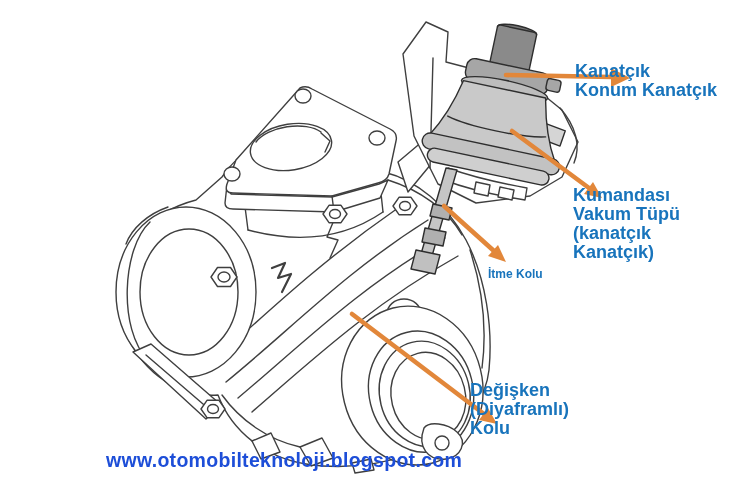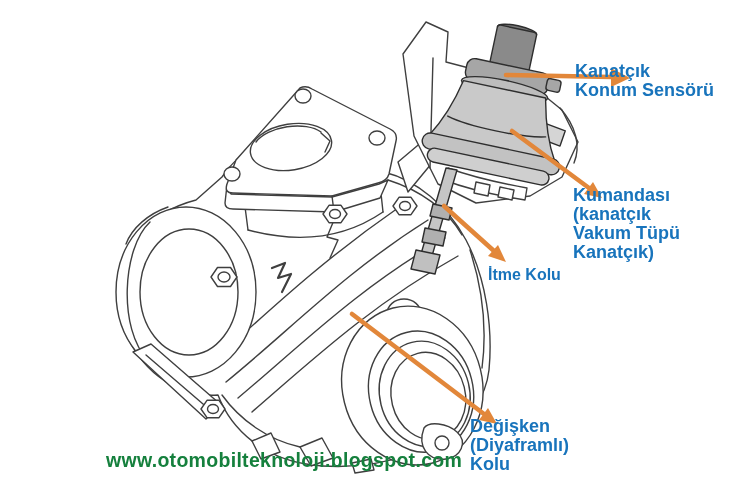--- a/index.html
+++ b/index.html
@@ -6,23 +6,23 @@
   .screen{
     position:relative;width:733px;height:482px;background:#ffffff;
     overflow:hidden;font-family:"Liberation Sans",sans-serif;
   }
   .screen svg{position:absolute;left:0;top:0;}
   .lbl{
     position:absolute;color:#1874BC;font-weight:bold;
     font-size:18px;line-height:19px;
   }
   .lbl div{white-space:nowrap;}
-  .lbl-pushrod{font-size:16px;text-align:left;}
+  .lbl-pushrod{font-size:12px;text-align:left;}
   .watermark{
-    position:absolute;left:106px;top:449px;color:#15803d;font-weight:bold;
+    position:absolute;left:106px;top:449px;color:#1d4ed8;font-weight:bold;
     font-size:19.5px;letter-spacing:.3px;white-space:nowrap;
   }
 </style>
 </head>
 <body>
 
 <div class="screen">
 
   <svg width="733" height="482" viewBox="0 0 733 482">
     <g stroke="#3f3f3f" stroke-width="1.4" fill="none" stroke-linejoin="round" stroke-linecap="round">
@@ -149,33 +149,33 @@
         <g>
           <line x1="352" y1="314" x2="484" y2="414"></line>
           <polygon stroke="none" points="479,420 497,424 488,408"></polygon>
         </g>
       </g>
     </g>
   </svg>
 
   <div class="lbl" style="left:575px;top:62px;width:150px;">
     <div>Kanatçık</div>
-    <div>Konum Sensörü</div>
+    <div>Konum Kanatçık</div>
   </div>
 
   <div class="lbl" style="left:573px;top:186px;width:150px;">
     <div>Kumandası</div>
+    <div>Vakum Tüpü</div>
     <div>(kanatçık</div>
-    <div>Vakum Tüpü</div>
     <div>Kanatçık)</div>
   </div>
 
   <div class="lbl lbl-pushrod" style="left:488px;top:265px;width:120px;">İtme Kolu</div>
 
-  <div class="lbl" style="left:470px;top:381px;width:150px;margin-top:36px;">
+  <div class="lbl" style="left:470px;top:381px;width:150px;">
     <div>Değişken</div>
     <div>(Diyaframlı)</div>
     <div>Kolu</div>
   </div>
 
   <div class="watermark">www.otomobilteknoloji.blogspot.com</div>
 
 </div>
 
 </body></html>

